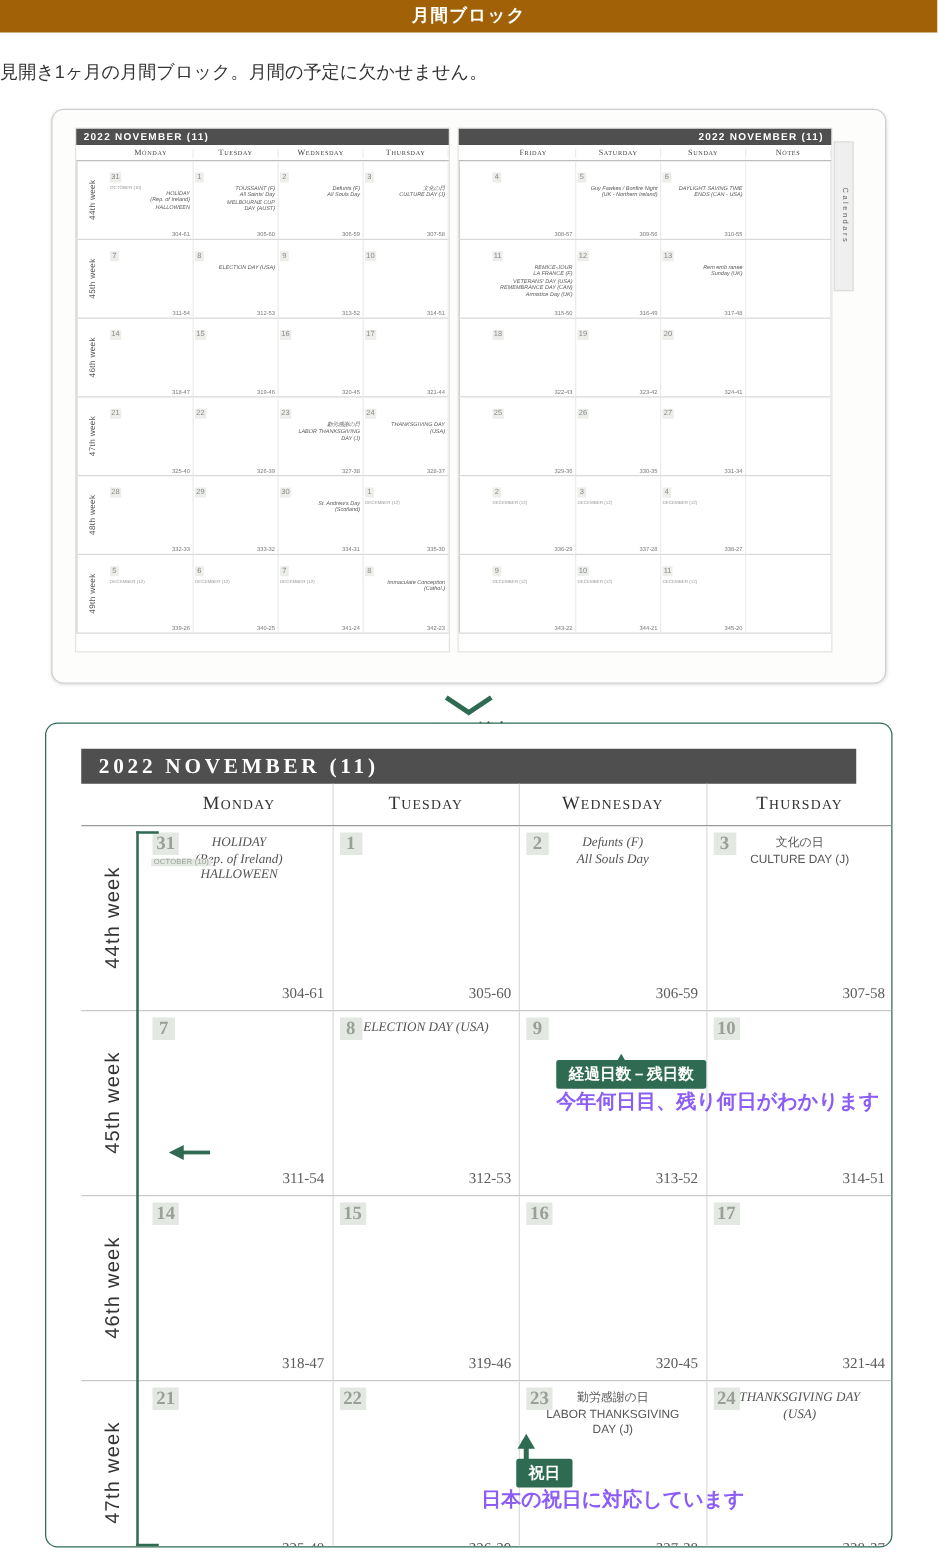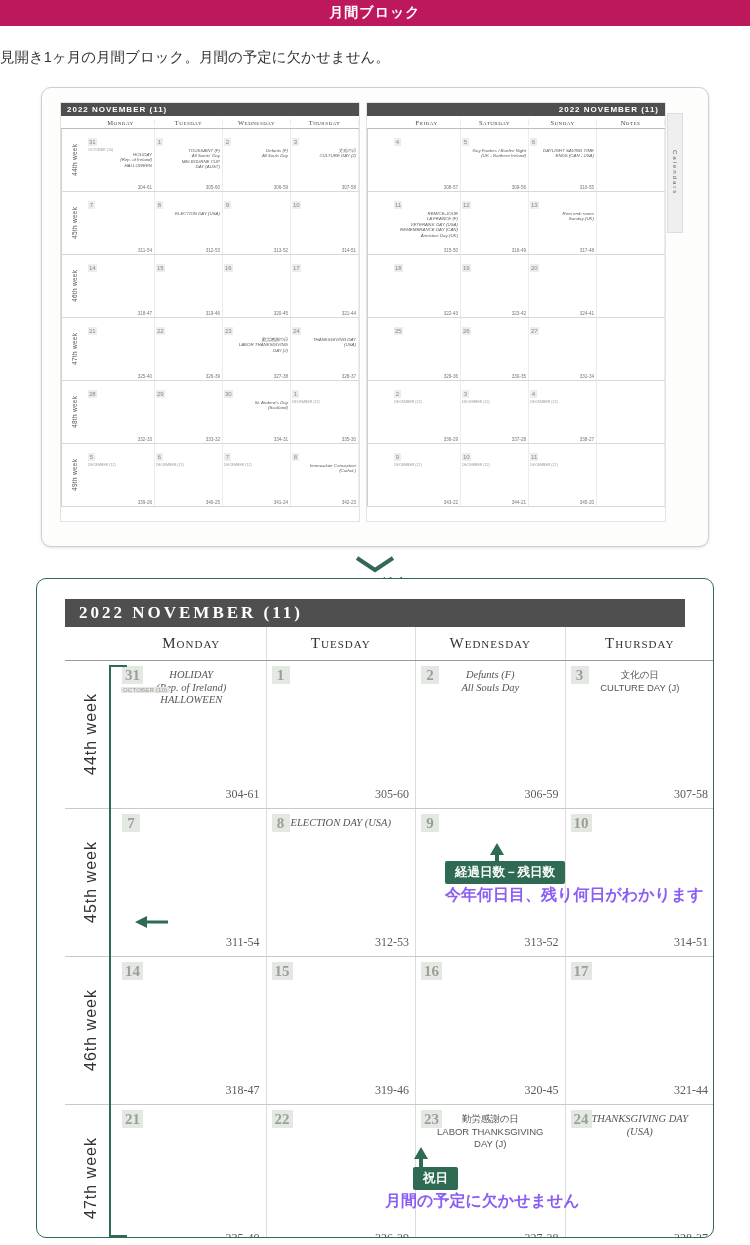--- a/index.html
+++ b/index.html
@@ -10,21 +10,21 @@
     background: #ffffff;
     font-family: "Liberation Sans", sans-serif;
     color: #2f2f2f;
     position: relative;
     overflow: hidden;
   }
   
   .top-bar {
     width: 750px;
     height: 26px;
-    background: #be185d;
+    background: #a16207;
     color: #ffffff;
     display: flex;
     align-items: center;
     justify-content: center;
     font-size: 14px;
     font-weight: bold;
     letter-spacing: 1px;
   }
   .lead {
     margin-top: 22px;
@@ -572,30 +572,30 @@
         </div>
       </div>
   </div>
 
   <svg style="position:absolute; left:98px; top:336px;" width="34" height="14">
     <polygon points="0,7 12,1 12,13" fill="#2e6b52"></polygon>
     <rect x="11" y="5.5" width="22" height="3" fill="#2e6b52"></rect>
   </svg>
   <div class="bracket" style="left:72px; top:86px; width:18px; height:572px;"></div>
 
-  <div class="callout" style="left:408px; top:282px;">
+  <div class="callout" style="left:408px; top:269px;">
     <span class="tag">経過日数－残日数</span>
     <div class="body">今年何日目、残り何日がわかります</div>
   </div>
   <svg style="position:absolute; left:452px; top:264px;" width="16" height="22">
     <polygon points="8,0 1,12 15,12" fill="#2e6b52"></polygon>
     <rect x="6" y="10" width="4" height="12" fill="#2e6b52"></rect>
   </svg>
 
   <div class="callout" style="left:348px; top:588px;">
     <span class="tag" style="margin-left:28px;">祝日</span>
-    <div class="body">月間の予定に欠かせません</div>
+    <div class="body">日本の祝日に対応しています</div>
   </div>
   <svg style="position:absolute; left:376px; top:568px;" width="16" height="22">
     <polygon points="8,0 1,12 15,12" fill="#2e6b52"></polygon>
     <rect x="6" y="10" width="4" height="12" fill="#2e6b52"></rect>
   </svg>
 </div>
 
 </body></html>

